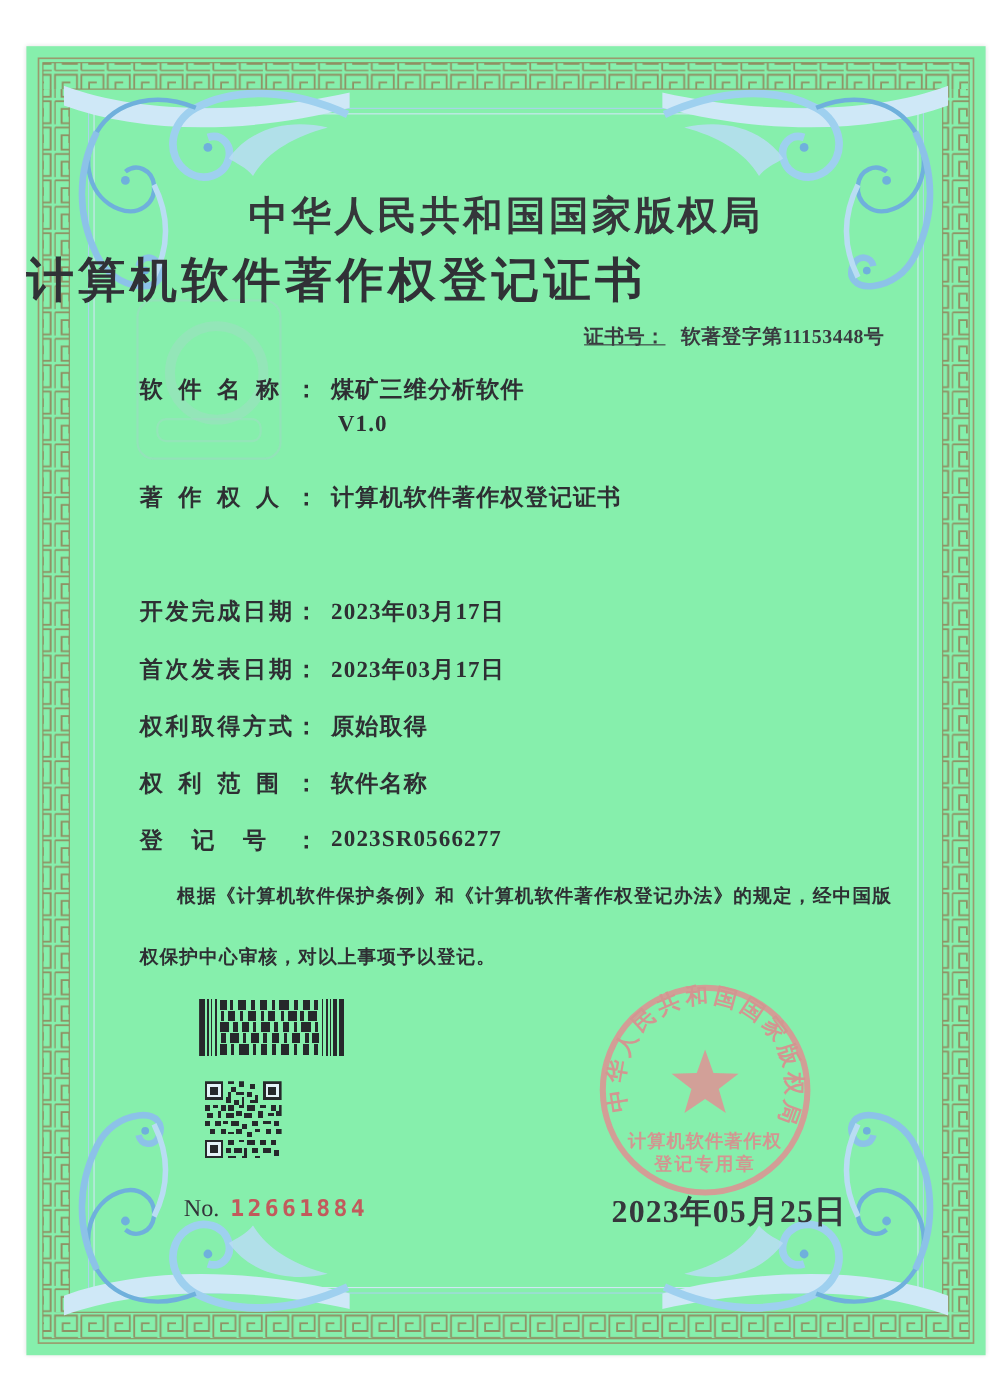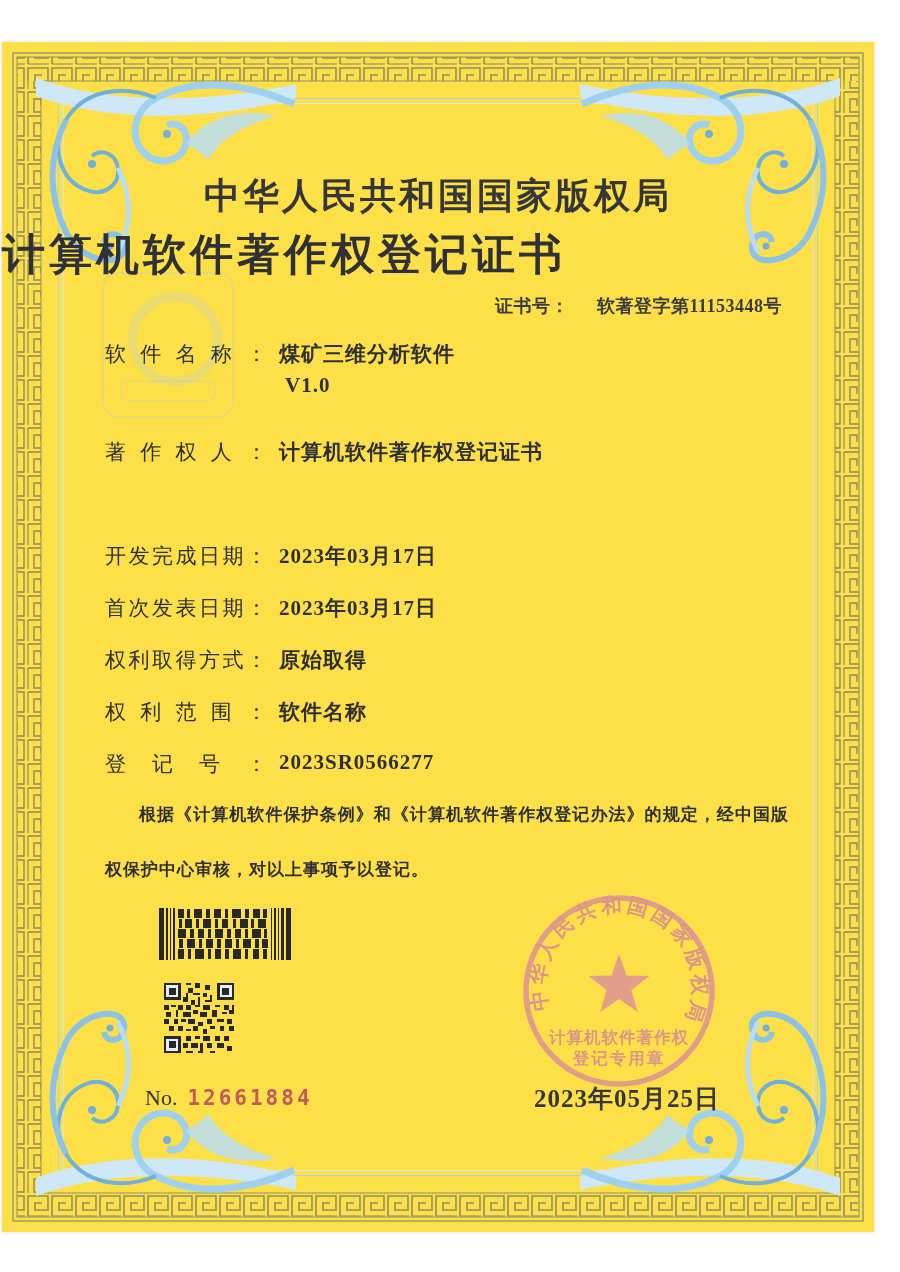--- a/index.html
+++ b/index.html
@@ -1,20 +1,20 @@
 <!DOCTYPE html>
 <html><head>
 <meta charset="utf-8">
 <style>
   html,body{margin:0;padding:0;width:900px;height:1272px;background:#ffffff;overflow:hidden;}
   body{font-family:"Liberation Serif","DejaVu Serif",serif;}
 
   .page{
-    position:absolute;left:2px;top:42px;width:872px;height:1190px;
-    background:#fde047;
+    position:absolute;left:24px;top:42px;width:872px;height:1190px;
+    background:#86efac;
     box-shadow:0 0 4px rgba(0,0,0,.12);
   }
   
   .frame-svg{position:absolute;left:0;top:0;width:872px;height:1190px;}
 
   
   .inner-frame-1{position:absolute;left:56px;top:56px;right:56px;bottom:56px;border:1px solid #a9d3ec;pointer-events:none;}
   .inner-frame-2{position:absolute;left:61px;top:61px;right:61px;bottom:61px;border:1px solid #cfe7f5;pointer-events:none;}
 
   .corner{position:absolute;width:260px;height:190px;}
@@ -34,43 +34,43 @@
     position:absolute;left:0;top:130px;width:100%;text-align:center;
     font-size:36px;font-weight:bold;letter-spacing:3px;color:#35363a;
   }
   .cert-title{
     position:absolute;left:0;top:184px;width:100%;text-align:left;
     font-size:43px;font-weight:bold;letter-spacing:4px;color:#303136;
   }
   .cert-no-line{
     position:absolute;top:252px;right:92px;font-size:18px;font-weight:bold;color:#3a3b40;letter-spacing:.5px;
   }
-  .cert-no-line .lbl{margin-right:28px;}
+  .cert-no-line .lbl{margin-right:14px;text-decoration:underline;}
 
   .field-row{position:absolute;left:103px;font-size:21px;color:#2e2f33;}
-  .field-label{display:inline-block;width:162px;font-weight:normal;text-align:justify;text-align-last:justify;vertical-align:top;}
+  .field-label{display:inline-block;width:162px;font-weight:bold;text-align:justify;text-align-last:justify;vertical-align:top;}
   .field-value{display:inline-block;margin-left:12px;font-weight:600;letter-spacing:1px;vertical-align:top;}
   .field-value-line2{position:absolute;left:283px;font-size:21px;font-weight:600;color:#2e2f33;letter-spacing:1px;}
 
   .r0{top:298px}.r0b{top:331px}.r1{top:396px}.r2{top:500px}.r3{top:552px}.r4{top:604px}.r5{top:656px}.r6{top:708px}
 
   .body-para{
     position:absolute;left:103px;top:745px;width:684px;
     font-size:17px;font-weight:700;color:#2e2f33;line-height:55px;
     text-indent:2em;text-align:justify;letter-spacing:1px;
   }
 
   .barcode{position:absolute;left:157px;top:866px;width:134px;height:52px;}
   .qrcode{position:absolute;left:162px;top:941px;width:70px;height:70px;}
 
   .serial-line{position:absolute;left:143px;top:1043px;font-size:22px;color:#33343a;}
   .serial-number{color:#c25a5c;letter-spacing:3px;margin-left:10px;font-family:"DejaVu Sans Mono","Liberation Mono",monospace;font-size:21px;font-weight:bold;}
 
   .seal{position:absolute;left:517px;top:849px;width:200px;height:200px;opacity:.92;}
-  .date-line{position:absolute;left:532px;top:1040px;font-size:25px;font-weight:600;color:#36373c;letter-spacing:1px;}
+  .date-line{position:absolute;left:532px;top:1040px;font-size:29px;font-weight:600;color:#36373c;letter-spacing:1px;}
 </style>
 </head>
 <body>
 
 <div class="page">
 
   <svg class="frame-svg" viewBox="0 0 872 1190" aria-hidden="true">
     <defs>
       <pattern id="mh" patternUnits="userSpaceOnUse" width="24" height="24">
         <path d="M2 22 L2 2 L22 2 L22 16 L9 16 L9 9 L16 9" fill="none" stroke="#8f9063" stroke-width="1.6"></path>

